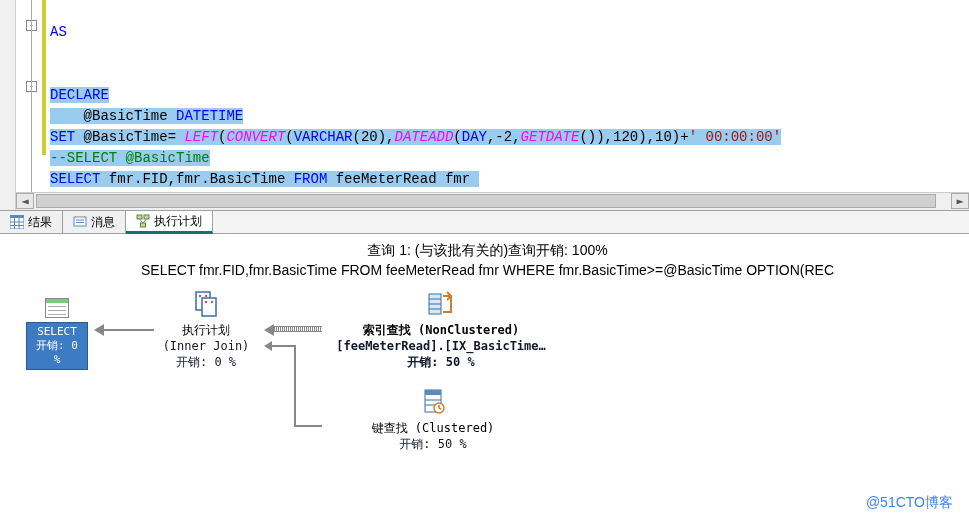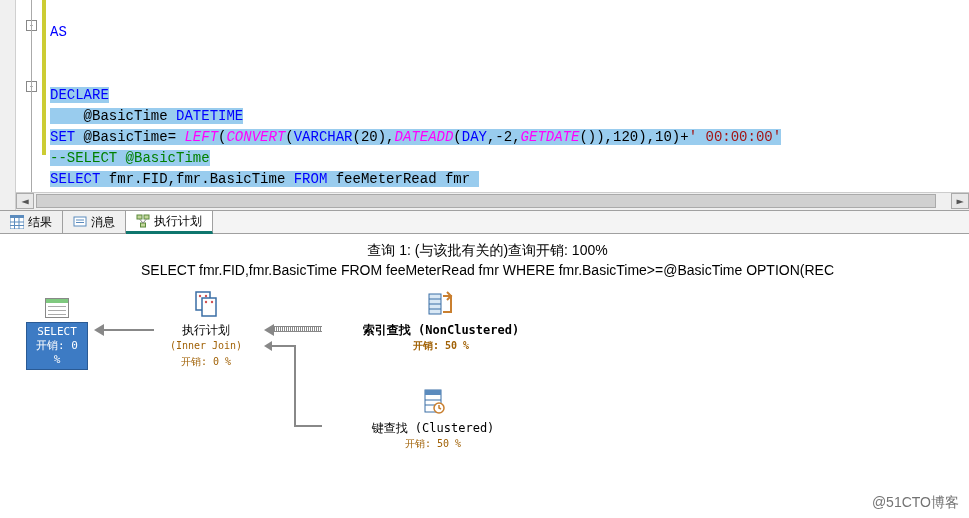--- a/index.html
+++ b/index.html
@@ -30,33 +30,33 @@
   .tab.active { background: #fff; border-bottom: 3px solid #0f766e; margin-bottom: -1px; }
   .tab-icon { width: 14px; height: 14px; display: inline-block; }
   
   .plan-area { padding: 6px 0 0 6px; }
   .query-header { font-family: Liberation Sans, sans-serif; font-size: 14px; line-height: 20px; text-align: center; }
   .plan-canvas { position: relative; height: 200px; margin-top: 6px; }
   
   .op-node { position: absolute; text-align: center; font-size: 12px; line-height: 16px; }
   .op-icon { width: 32px; height: 32px; margin: 0 auto 2px; display: block; }
   .op-label { white-space: nowrap; }
-  .op-sub { color: #a16207; font-size: 10px; }
+  .op-sub { color: #0f172a; font-size: 12px; }
   
   .select-badge { position: absolute; background: #3d7bc4; color: #fff; padding: 2px 6px; font-size: 11px; text-align: center; line-height: 14px; border: 1px solid #2a5a94; }
   .select-icon { width: 24px; height: 20px; background: linear-gradient(#7fc97f 0 25%, #fff 25% 100%); border: 1px solid #888; margin: 0 auto 4px; position: relative; }
   .select-icon::before { content: ""; position: absolute; left: 2px; right: 2px; top: 7px; height: 1px; background: #aaa; box-shadow: 0 4px 0 #aaa, 0 8px 0 #aaa; }
   
   .arrow-h { position: absolute; height: 8px; background: repeating-linear-gradient(90deg,#888,#888 1px,transparent 1px,transparent 2px); border-top: 1px solid #888; border-bottom: 1px solid #888; }
   .arrow-h.thin { height: 2px; border: none; background: #888; }
   .arrow-head { position: absolute; width: 0; height: 0; border-top: 6px solid transparent; border-bottom: 6px solid transparent; border-right: 10px solid #888; }
   .conn-v { position: absolute; width: 2px; background: #888; }
   .conn-h { position: absolute; height: 2px; background: #888; }
   
-  .watermark { position: absolute; right: 10px; bottom: 6px; color: #737373; font-size: 14px; font-family: sans-serif; }
+  .watermark { position: absolute; right: 16px; bottom: 6px; color: #3b82f6; font-size: 14px; font-family: sans-serif; }
   
   svg.ico { width: 32px; height: 32px; }
 </style>
 </head>
 <body>
 
 <div class="editor-area">
   <div class="gutter"></div>
   <div class="fold-col">
     <div class="fold-line" style="top:0;height:200px;"></div>
@@ -150,20 +150,21 @@
     <div class="op-node" style="left:310px;top:2px;width:250px;font-weight:bold;">
       <svg class="ico op-icon" viewBox="0 0 32 32">
         <rect x="4" y="6" width="12" height="20" fill="#d9e8f5" stroke="#3a6ea5"></rect>
         <line x1="4" y1="11" x2="16" y2="11" stroke="#3a6ea5"></line>
           <line x1="4" y1="16" x2="16" y2="16" stroke="#3a6ea5"></line>
           <line x1="4" y1="21" x2="16" y2="21" stroke="#3a6ea5"></line>
         <path d="M18 8 L26 8 L26 24 L18 24" fill="none" stroke="#c97f2f" stroke-width="2"></path>
         <path d="M22 4 L26 8 L22 12" fill="none" stroke="#c97f2f" stroke-width="2"></path>
       </svg>
       <div class="op-label">索引查找 (NonClustered)</div>
+      <div class="op-sub">[feeMeterRead].[IX_BasicTime…</div>
       <div class="op-sub">开销: 50 %</div>
     </div>
 
     <div class="arrow-head" style="left:258px;top:55px;border-top-width:5px;border-bottom-width:5px;border-right-width:8px;"></div>
     <div class="conn-h" style="left:266px;top:59px;width:24px;"></div>
     <div class="conn-v" style="left:288px;top:59px;height:82px;"></div>
     <div class="conn-h" style="left:288px;top:139px;width:28px;"></div>
 
     <div class="op-node" style="left:302px;top:100px;width:250px;">
       <svg class="ico op-icon" viewBox="0 0 32 32">

